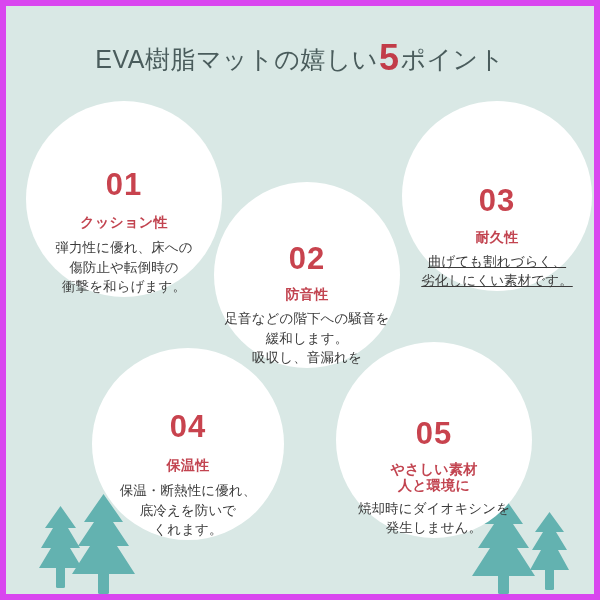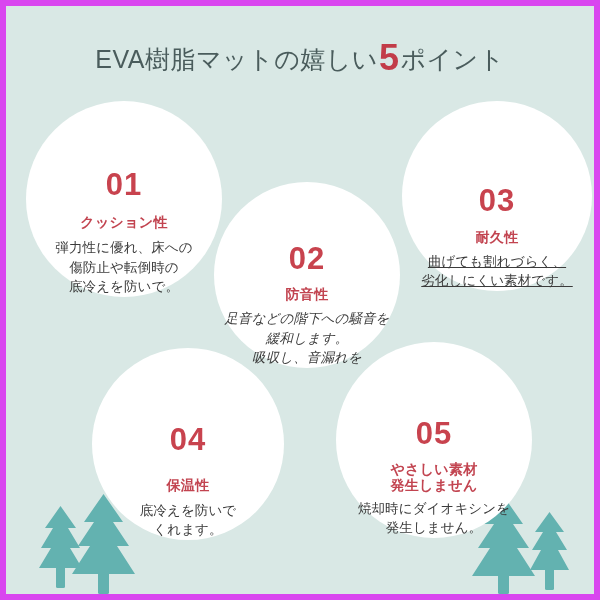--- a/index.html
+++ b/index.html
@@ -103,28 +103,28 @@
     letter-spacing: 0.1px;
   }
 
   
   #bubble-1 { left: 20px;  top: 95px;  width: 196px; height: 196px; z-index: 4; padding-top: 18px; }
   #bubble-1 .heading { margin-top: 14px; }
   #bubble-1 .body    { margin-top: 8px; }
 
   #bubble-2 { left: 208px; top: 176px; width: 186px; height: 186px; z-index: 3; padding-top: 16px; }
   #bubble-2 .heading { margin-top: 12px; }
-  #bubble-2 .body    { margin-top: 7px; font-style: italic; }
+  #bubble-2 .body    { margin-top: 7px; }
 
   #bubble-3 { left: 396px; top: 95px;  width: 190px; height: 190px; z-index: 4; padding-top: 18px; }
   #bubble-3 .heading { margin-top: 13px; }
   #bubble-3 .body    { margin-top: 7px; text-decoration: underline; }
 
   #bubble-4 { left: 86px;  top: 342px; width: 192px; height: 192px; z-index: 4; padding-top: 18px; }
-  #bubble-4 .heading { margin-top: 22px; }
+  #bubble-4 .heading { margin-top: 15px; }
   #bubble-4 .body    { margin-top: 8px; }
 
   #bubble-5 { left: 330px; top: 336px; width: 196px; height: 196px; z-index: 4; padding-top: 18px; }
   #bubble-5 .heading { margin-top: 12px; }
   #bubble-5 .body    { margin-top: 6px; }
 </style>
 </head>
 <body>
 
 <div id="poster">
@@ -163,21 +163,21 @@
     <div class="title">
       <span>EVA樹脂マットの嬉しい</span><span class="big-num">5</span><span>ポイント</span>
     </div>
 
     <div class="bubble" id="bubble-1">
       <div class="num">01</div>
       <div class="heading">クッション性</div>
       <div class="body">
         <div>弾力性に優れ、床への</div>
         <div>傷防止や転倒時の</div>
-        <div>底冷えを防いで。</div>
+        <div>衝撃を和らげます。</div>
       </div>
     </div>
 
     <div class="bubble" id="bubble-2">
       <div class="num">02</div>
       <div class="heading">防音性</div>
       <div class="body">
         <div>足音などの階下への騒音を</div>
         <div>緩和します。</div>
         <div>吸収し、音漏れを</div>
@@ -190,30 +190,31 @@
       <div class="body">
         <div>曲げても割れづらく、</div>
         <div>劣化しにくい素材です。</div>
       </div>
     </div>
 
     <div class="bubble" id="bubble-4">
       <div class="num">04</div>
       <div class="heading">保温性</div>
       <div class="body">
+        <div>保温・断熱性に優れ、</div>
         <div>底冷えを防いで</div>
         <div>くれます。</div>
       </div>
     </div>
 
     <div class="bubble" id="bubble-5">
       <div class="num">05</div>
       <div class="heading">
         <div>やさしい素材</div>
-        <div>発生しません</div>
+        <div>人と環境に</div>
       </div>
       <div class="body">
         <div>焼却時にダイオキシンを</div>
         <div>発生しません。</div>
       </div>
     </div>
 
   </div>
 </div>
 

